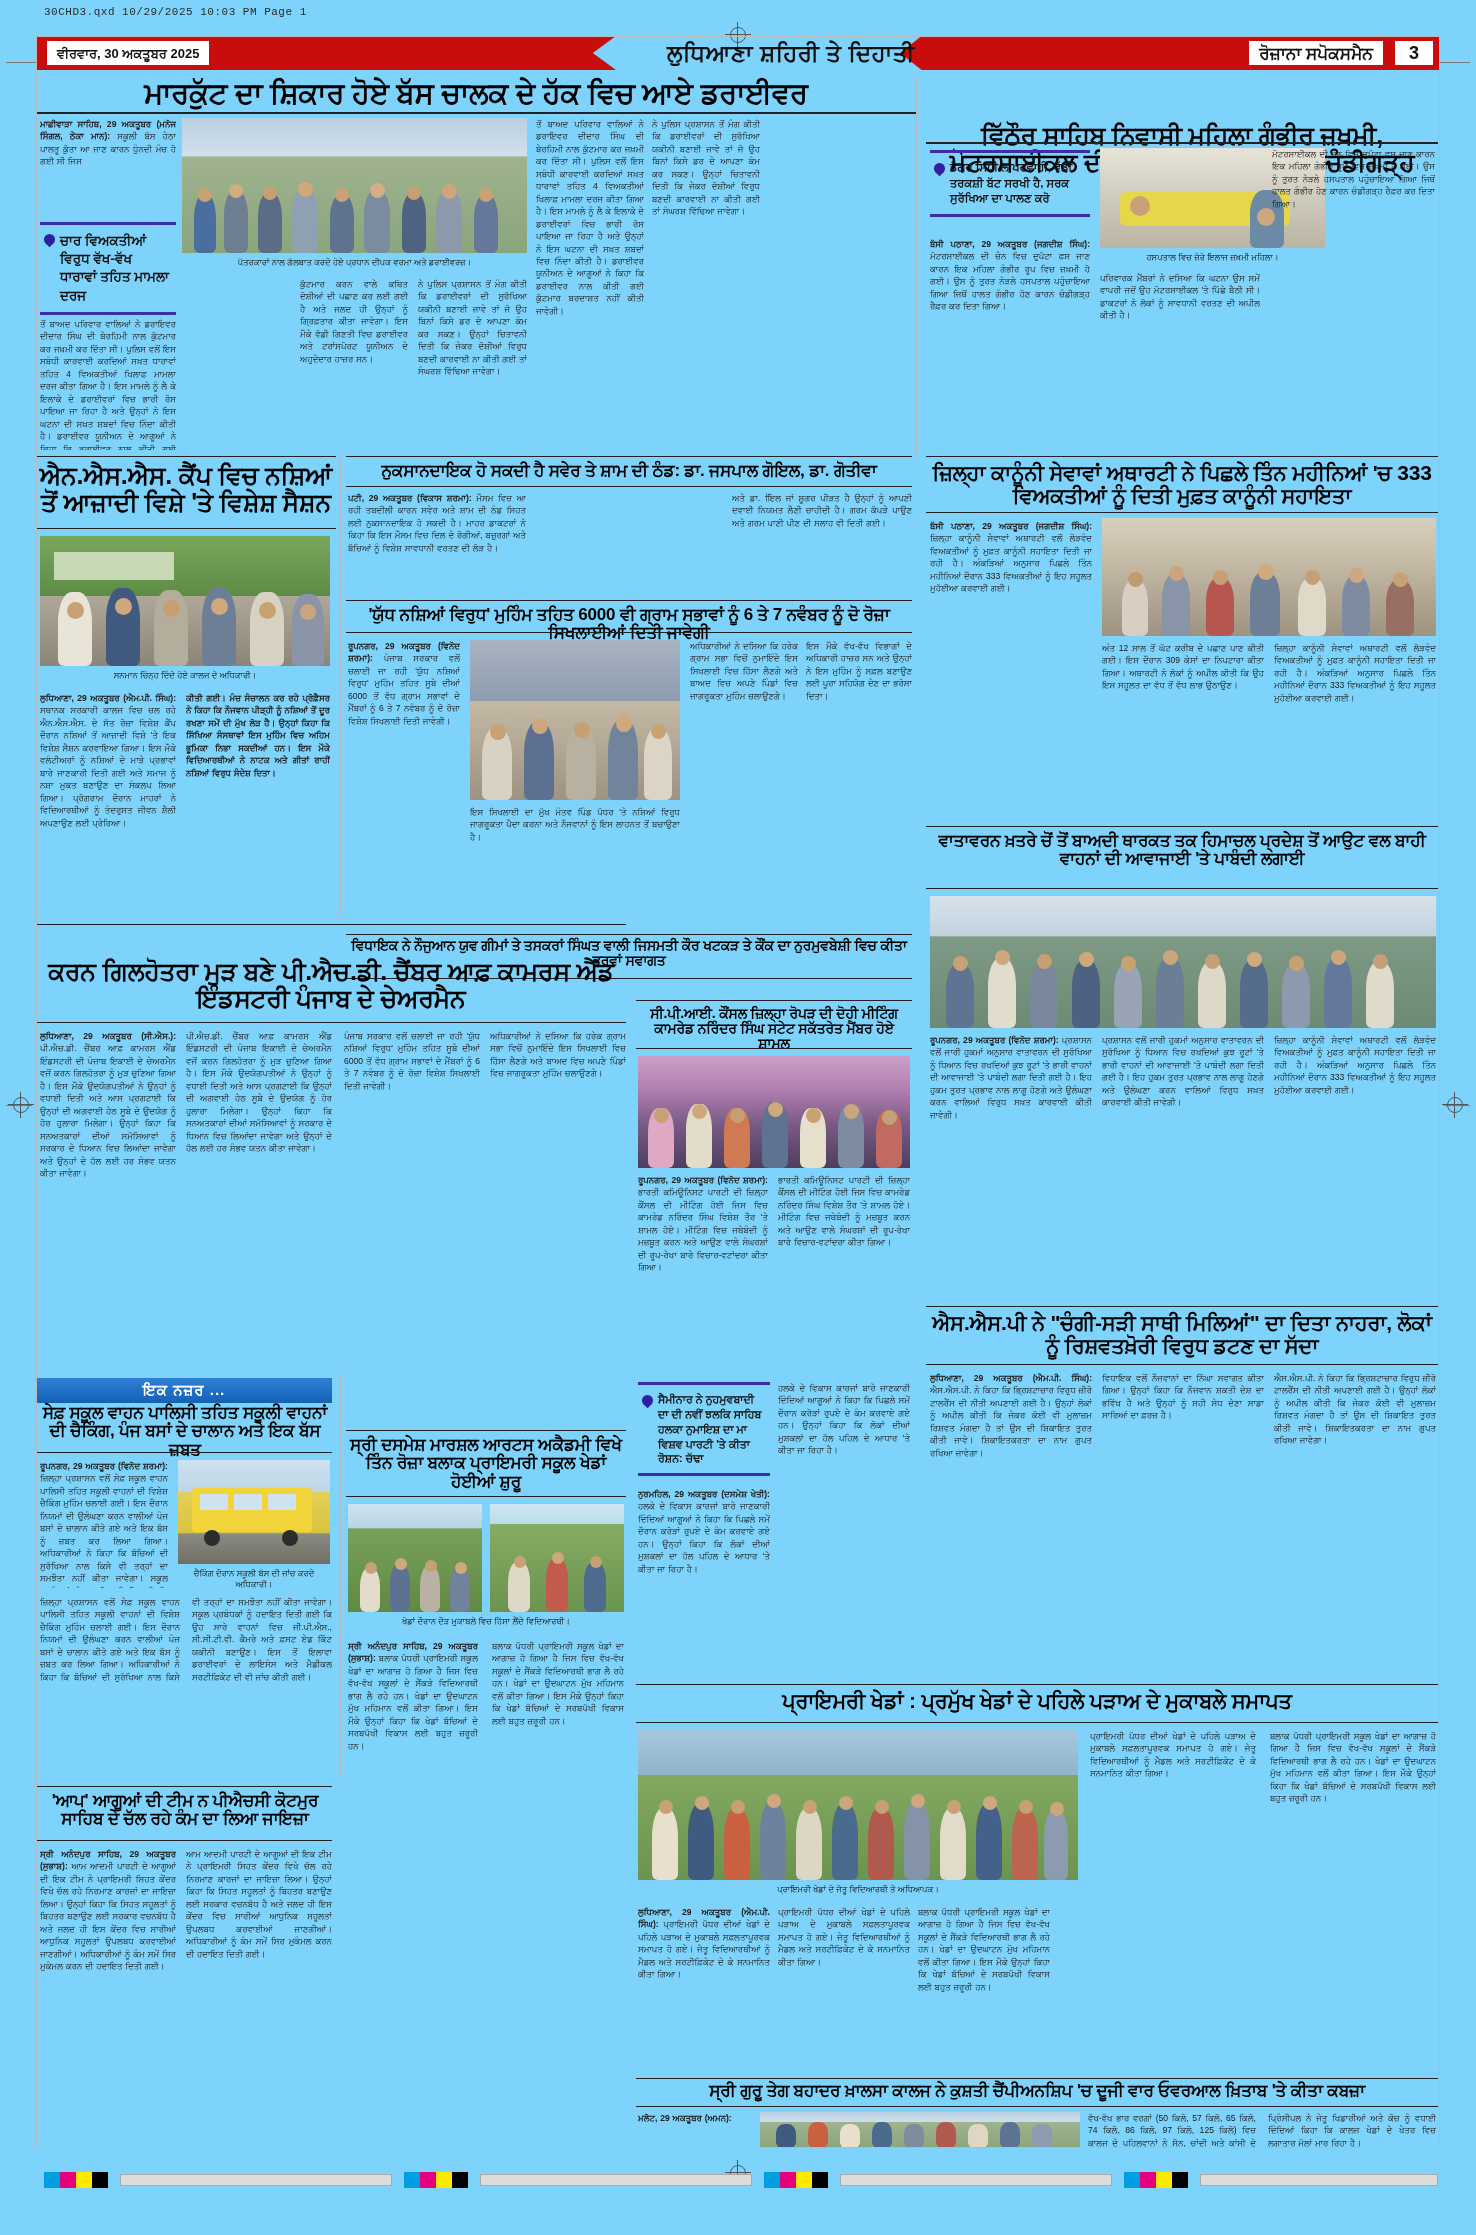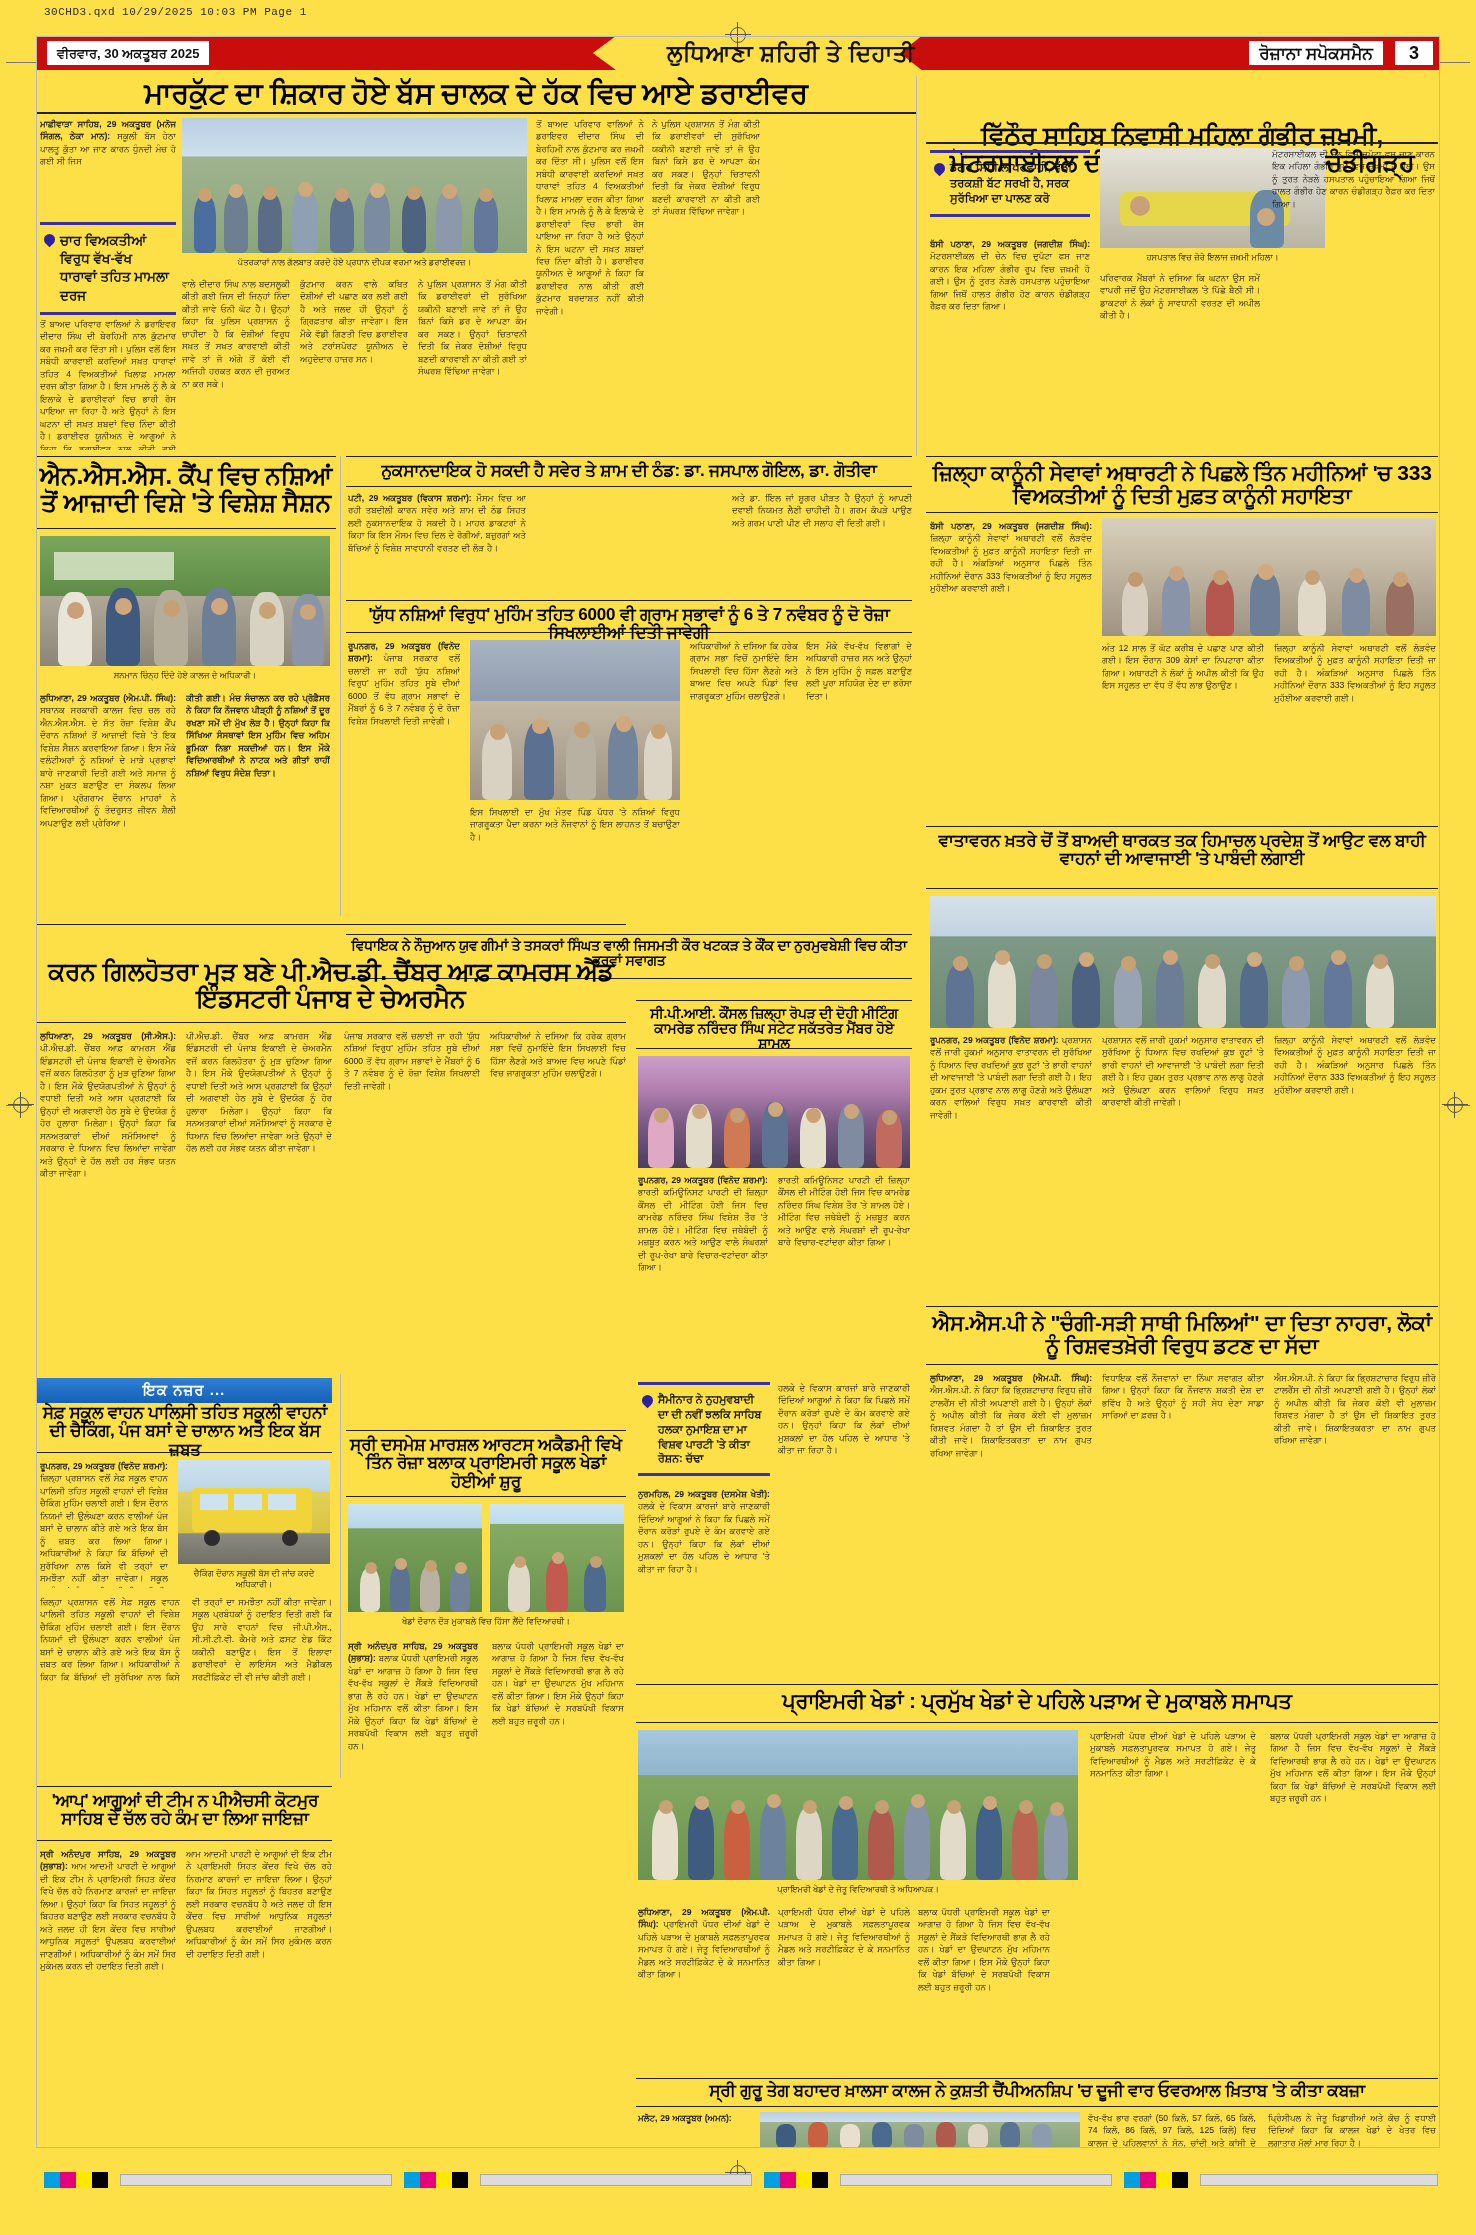--- a/index.html
+++ b/index.html
@@ -6,21 +6,21 @@
   html, body { margin:0; padding:0; }
   body {
     width:1476px; height:2235px;
     background:#ffffff;
     font-family:"Liberation Sans", sans-serif;
     position:relative;
     overflow:hidden;
   }
   .page {
     position:absolute; left:0; top:0; width:1476px; height:2235px;
-    background:#fde047;
+    background:#7dd3fc;
   }
 
   
   .slug {
     position:absolute; left:44px; top:6px;
     font-family:"Liberation Mono", monospace;
     font-size:11px; color:#2a2a2a; letter-spacing:.5px;
     white-space:nowrap;
   }
   .reg-mark { position:absolute; width:26px; height:26px; }
@@ -245,21 +245,20 @@
       <div class="pp" style="left:220px; width:24px; height:60px; background:#4e6382;"></div>
       <div class="hd" style="left:225px; top:68px; width:14px; height:14px; background:#c5a074;"></div>
       <div class="pp" style="left:254px; width:26px; height:62px; background:#8b99ab;"></div>
       <div class="hd" style="left:260px; top:66px; width:15px; height:15px; background:#cda77b;"></div>
       <div class="pp" style="left:292px; width:24px; height:58px; background:#63789a;"></div>
       <div class="hd" style="left:297px; top:70px; width:14px; height:14px; background:#c8a273;"></div>
     </div>
   </div>
   <div class="cap" style="position:absolute; left:182px; top:255px; width:345px;">ਪੱਤਰਕਾਰਾਂ ਨਾਲ ਗੱਲਬਾਤ ਕਰਦੇ ਹੋਏ ਪ੍ਰਧਾਨ ਦੀਪਕ ਵਰਮਾ ਅਤੇ ਡਰਾਈਵਰਜ਼।</div>
 
-  <div class="body-txt t8" style="position:absolute; left:182px; top:278px; width:108px; height:172px;">ਵਾਲੇ ਦੀਦਾਰ ਸਿੰਘ ਨਾਲ ਬਦਸਲੂਕੀ ਕੀਤੀ ਗਈ ਜਿਸ ਦੀ ਜਿਨ੍ਹਾਂ ਨਿੰਦਾ ਕੀਤੀ ਜਾਵੇ ਓਨੀ ਘੱਟ ਹੈ। ਉਨ੍ਹਾਂ ਕਿਹਾ ਕਿ ਪੁਲਿਸ ਪ੍ਰਸ਼ਾਸਨ ਨੂੰ ਚਾਹੀਦਾ ਹੈ ਕਿ ਦੋਸ਼ੀਆਂ ਵਿਰੁਧ ਸਖ਼ਤ ਤੋਂ ਸਖ਼ਤ ਕਾਰਵਾਈ ਕੀਤੀ ਜਾਵੇ ਤਾਂ ਜੋ ਅੱਗੇ ਤੋਂ ਕੋਈ ਵੀ ਅਜਿਹੀ ਹਰਕਤ ਕਰਨ ਦੀ ਜੁਰਅਤ ਨਾ ਕਰ ਸਕੇ।</div>
   <div class="body-txt t8" style="position:absolute; left:300px; top:278px; width:108px; height:172px;">ਕੁੱਟਮਾਰ ਕਰਨ ਵਾਲੇ ਕਥਿਤ ਦੋਸ਼ੀਆਂ ਦੀ ਪਛਾਣ ਕਰ ਲਈ ਗਈ ਹੈ ਅਤੇ ਜਲਦ ਹੀ ਉਨ੍ਹਾਂ ਨੂੰ ਗ੍ਰਿਫ਼ਤਾਰ ਕੀਤਾ ਜਾਵੇਗਾ। ਇਸ ਮੌਕੇ ਵੱਡੀ ਗਿਣਤੀ ਵਿਚ ਡਰਾਈਵਰ ਅਤੇ ਟਰਾਂਸਪੋਰਟ ਯੂਨੀਅਨ ਦੇ ਅਹੁਦੇਦਾਰ ਹਾਜ਼ਰ ਸਨ।</div>
   <div class="body-txt t8" style="position:absolute; left:418px; top:278px; width:109px; height:172px;">ਨੇ ਪੁਲਿਸ ਪ੍ਰਸ਼ਾਸਨ ਤੋਂ ਮੰਗ ਕੀਤੀ ਕਿ ਡਰਾਈਵਰਾਂ ਦੀ ਸੁਰੱਖਿਆ ਯਕੀਨੀ ਬਣਾਈ ਜਾਵੇ ਤਾਂ ਜੋ ਉਹ ਬਿਨਾਂ ਕਿਸੇ ਡਰ ਦੇ ਆਪਣਾ ਕੰਮ ਕਰ ਸਕਣ। ਉਨ੍ਹਾਂ ਚਿਤਾਵਨੀ ਦਿਤੀ ਕਿ ਜੇਕਰ ਦੋਸ਼ੀਆਂ ਵਿਰੁਧ ਬਣਦੀ ਕਾਰਵਾਈ ਨਾ ਕੀਤੀ ਗਈ ਤਾਂ ਸੰਘਰਸ਼ ਵਿੱਢਿਆ ਜਾਵੇਗਾ।</div>
   <div class="body-txt t8" style="position:absolute; left:536px; top:118px; width:108px; height:332px;">ਤੋਂ ਬਾਅਦ ਪਰਿਵਾਰ ਵਾਲਿਆਂ ਨੇ ਡਰਾਇਵਰ ਦੀਦਾਰ ਸਿੰਘ ਦੀ ਬੇਰਹਿਮੀ ਨਾਲ ਕੁੱਟਮਾਰ ਕਰ ਜਖ਼ਮੀ ਕਰ ਦਿੱਤਾ ਸੀ। ਪੁਲਿਸ ਵਲੋਂ ਇਸ ਸਬੰਧੀ ਕਾਰਵਾਈ ਕਰਦਿਆਂ ਸਖ਼ਤ ਧਾਰਾਵਾਂ ਤਹਿਤ 4 ਵਿਅਕਤੀਆਂ ਖਿਲਾਫ਼ ਮਾਮਲਾ ਦਰਜ ਕੀਤਾ ਗਿਆ ਹੈ। ਇਸ ਮਾਮਲੇ ਨੂੰ ਲੈ ਕੇ ਇਲਾਕੇ ਦੇ ਡਰਾਈਵਰਾਂ ਵਿਚ ਭਾਰੀ ਰੋਸ ਪਾਇਆ ਜਾ ਰਿਹਾ ਹੈ ਅਤੇ ਉਨ੍ਹਾਂ ਨੇ ਇਸ ਘਟਨਾ ਦੀ ਸਖ਼ਤ ਸ਼ਬਦਾਂ ਵਿਚ ਨਿੰਦਾ ਕੀਤੀ ਹੈ। ਡਰਾਈਵਰ ਯੂਨੀਅਨ ਦੇ ਆਗੂਆਂ ਨੇ ਕਿਹਾ ਕਿ ਡਰਾਈਵਰ ਨਾਲ ਕੀਤੀ ਗਈ ਕੁੱਟਮਾਰ ਬਰਦਾਸ਼ਤ ਨਹੀਂ ਕੀਤੀ ਜਾਵੇਗੀ।</div>
   <div class="body-txt t8" style="position:absolute; left:652px; top:118px; width:108px; height:332px;">ਨੇ ਪੁਲਿਸ ਪ੍ਰਸ਼ਾਸਨ ਤੋਂ ਮੰਗ ਕੀਤੀ ਕਿ ਡਰਾਈਵਰਾਂ ਦੀ ਸੁਰੱਖਿਆ ਯਕੀਨੀ ਬਣਾਈ ਜਾਵੇ ਤਾਂ ਜੋ ਉਹ ਬਿਨਾਂ ਕਿਸੇ ਡਰ ਦੇ ਆਪਣਾ ਕੰਮ ਕਰ ਸਕਣ। ਉਨ੍ਹਾਂ ਚਿਤਾਵਨੀ ਦਿਤੀ ਕਿ ਜੇਕਰ ਦੋਸ਼ੀਆਂ ਵਿਰੁਧ ਬਣਦੀ ਕਾਰਵਾਈ ਨਾ ਕੀਤੀ ਗਈ ਤਾਂ ਸੰਘਰਸ਼ ਵਿੱਢਿਆ ਜਾਵੇਗਾ।</div>
 
   <div class="vrule" style="left:916px; top:76px; height:380px;"></div>
   <div style="position:absolute; left:926px; top:78px; width:512px;margin-top:44px;">
     <div class="hl hl-lg hl-center">ਵਿੱਠੌਰ ਸਾਹਿਬ ਨਿਵਾਸੀ ਮਹਿਲਾ ਗੰਭੀਰ ਜ਼ਖ਼ਮੀ, ਮੋਟਰਸਾਈਕਲ ਦੀ ਚੇਨ 'ਚ ਫਸਿਆ ਦੁਪੱਟਾ, ਚੰਡੀਗੜ੍ਹ ਰੈਫ਼ਰ</div>
   </div>
   <div class="hrule" style="left:926px; top:142px; width:512px; height:2px;"></div>

